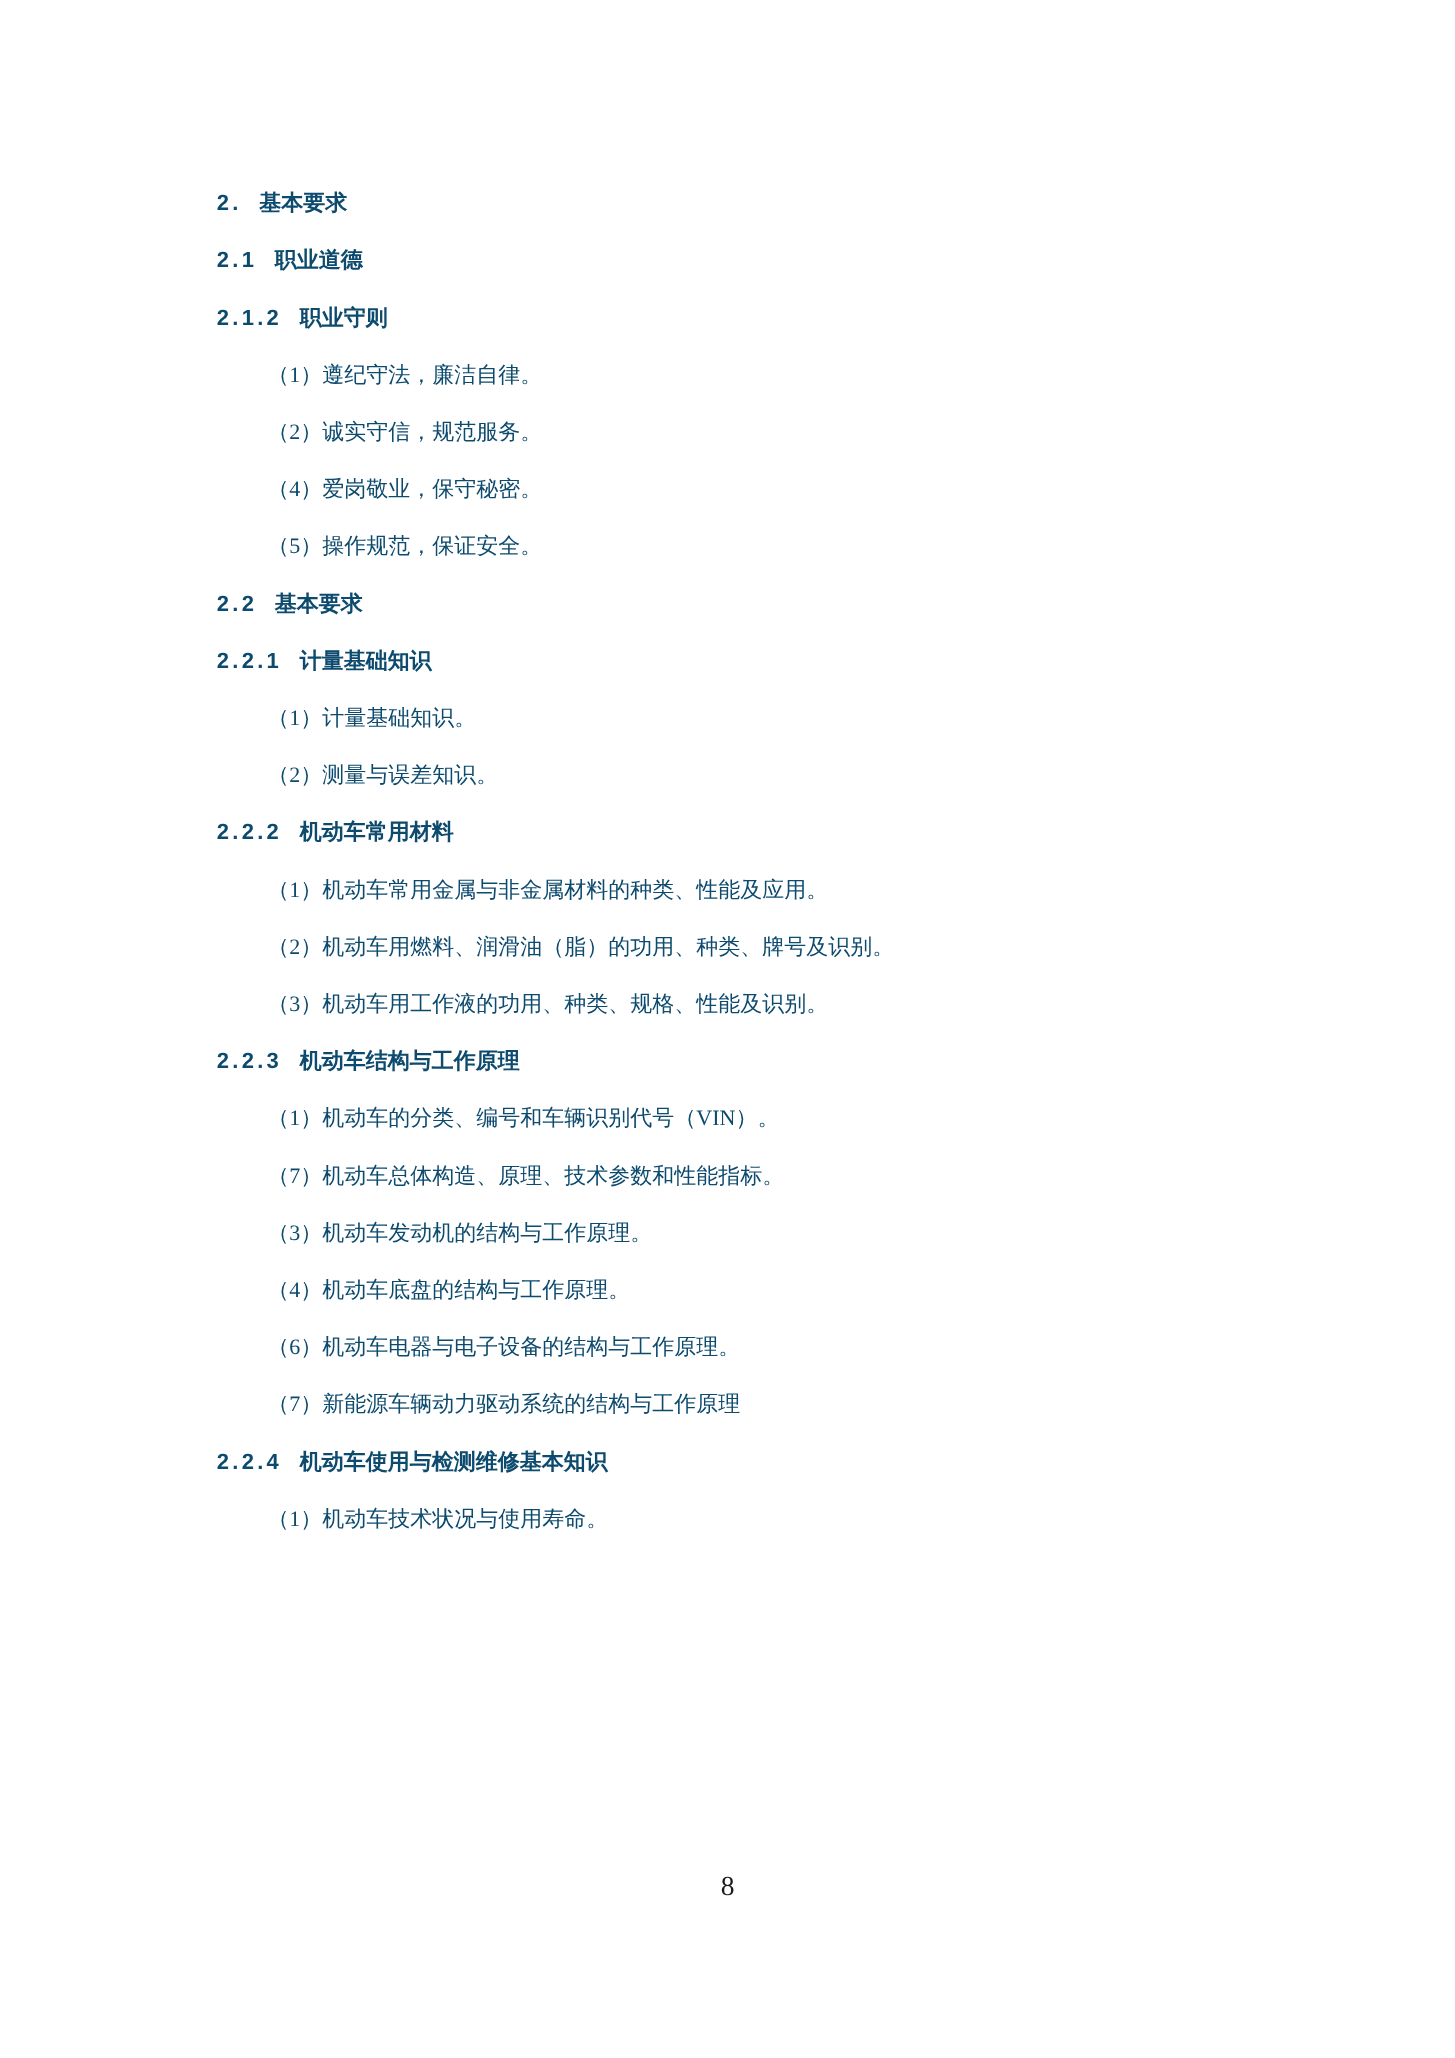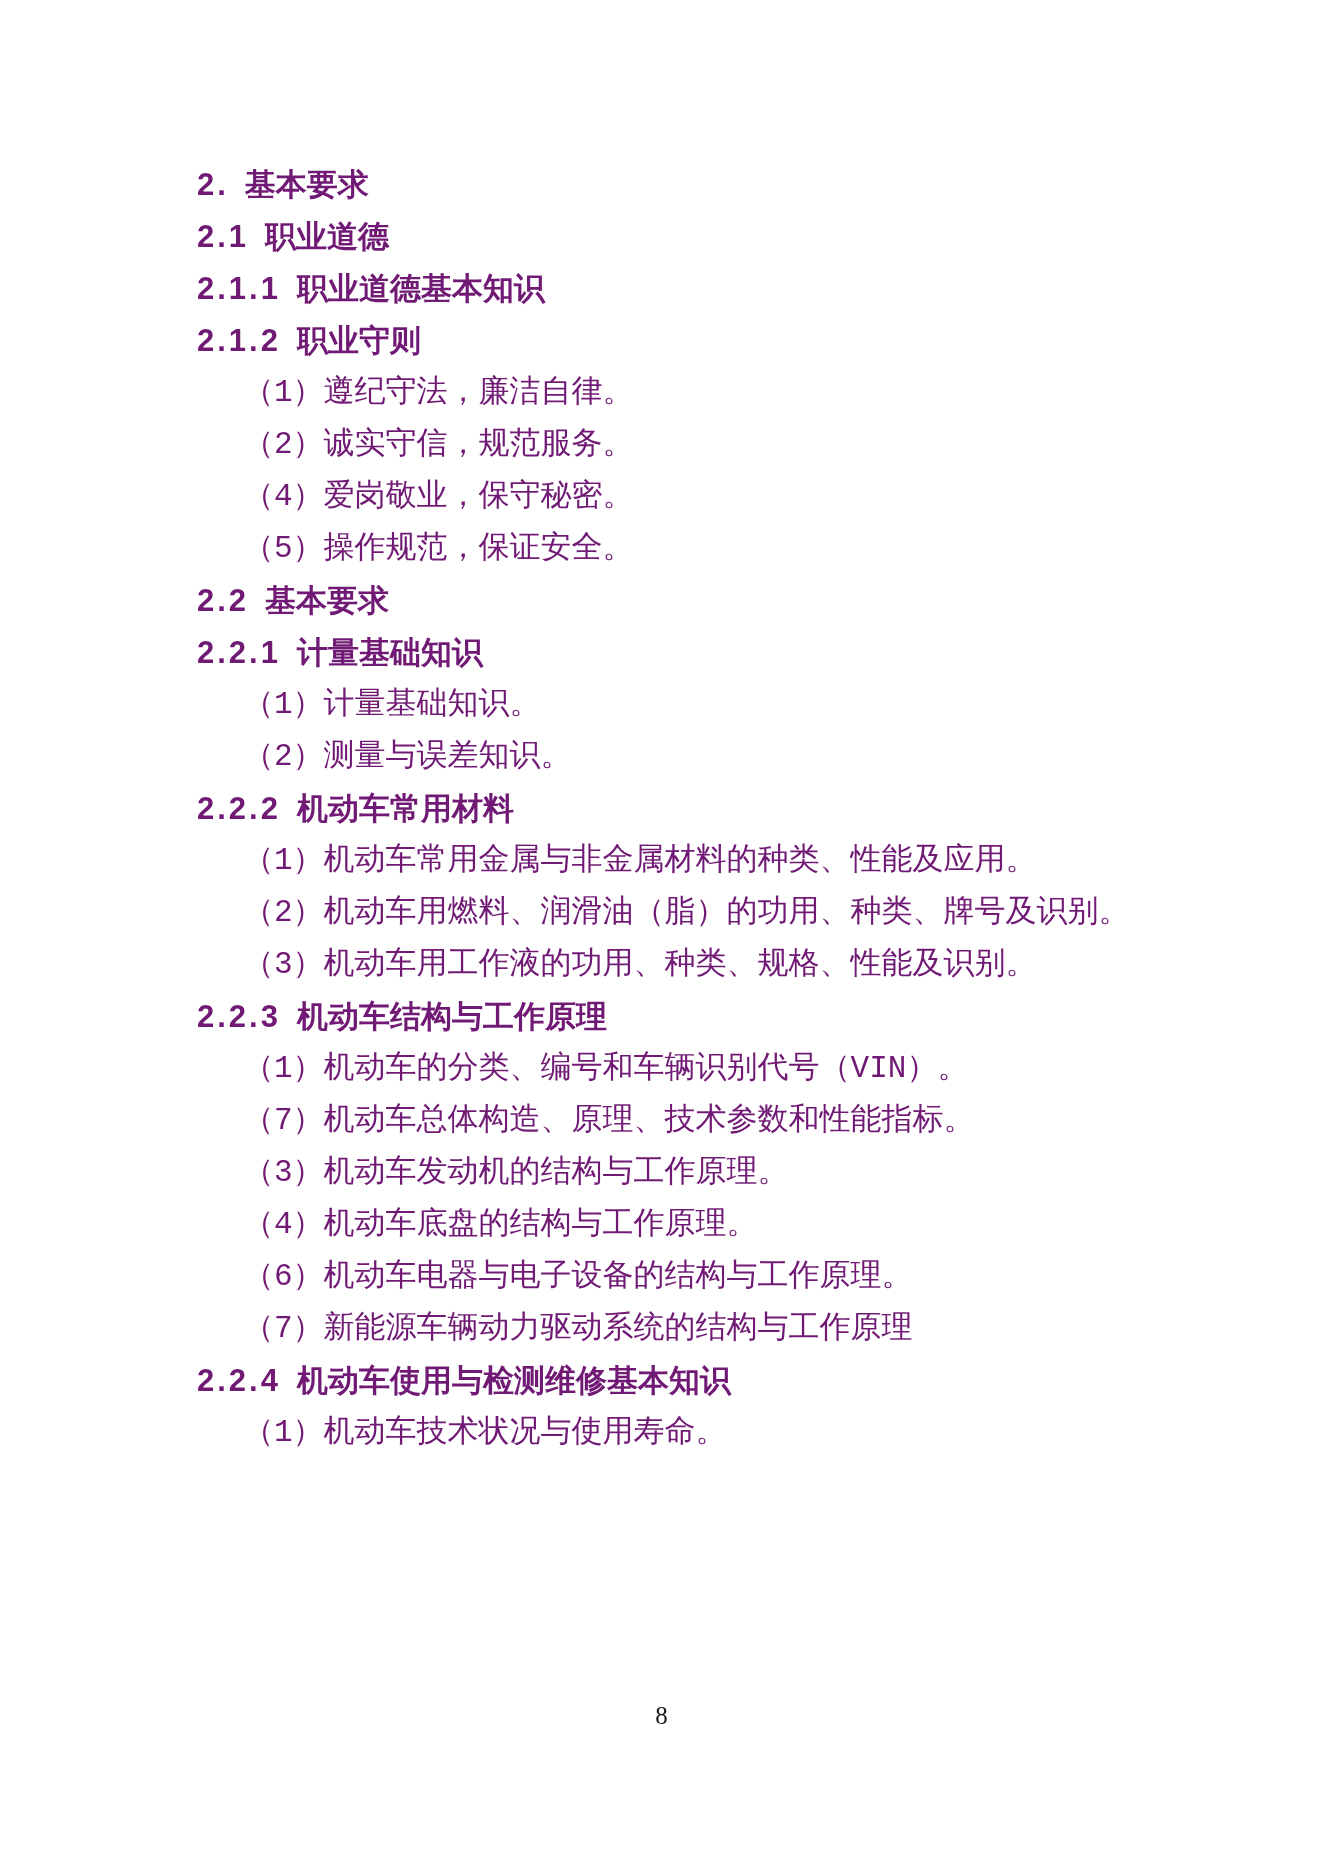--- a/index.html
+++ b/index.html
@@ -17,57 +17,56 @@
   }
   .content {
     position: absolute;
     top: 159px;
     left: 197px;
     right: 60px;
   }
   .line {
     height: 52px;
     line-height: 52px;
-    font-size: 31px;
+    font-size: 20px;
     white-space: pre;
-    color: #701a75;
+    color: #0c4a6e;
   }
   .line.heading {
     font-family: "Liberation Sans", "DejaVu Sans", sans-serif;
     font-weight: 700;
   }
   .line.heading .hnum {
     letter-spacing: 3px;
     margin-right: 16px;
     font-weight: 700;
   }
   .line.item {
     padding-left: 46px;
-    font-family: Liberation Mono, monospace;
+    font-family: Liberation Serif, serif;
   }
   .footer {
     position: absolute;
     top: 1696px;
     left: 0;
     width: 100%;
     text-align: center;
     font-family: "Liberation Serif", "DejaVu Serif", serif;
     font-size: 25px;
     line-height: 40px;
     color: #1c1c1c;
   }
 </style>
 </head>
 <body>
 
 <div class="page">
   <main class="content" id="doc-body">
       <div class="line heading h1"><span class="hnum">2.</span><span class="htext">基本要求</span></div>
       <div class="line heading h2"><span class="hnum">2.1</span><span class="htext">职业道德</span></div>
-      <div class="line heading h3"><span class="hnum">2.1.1</span><span class="htext">职业道德基本知识</span></div>
       <div class="line heading h3"><span class="hnum">2.1.2</span><span class="htext">职业守则</span></div>
       <div class="line item">（1）遵纪守法，廉洁自律。</div>
       <div class="line item">（2）诚实守信，规范服务。</div>
       <div class="line item">（4）爱岗敬业，保守秘密。</div>
       <div class="line item">（5）操作规范，保证安全。</div>
       <div class="line heading h2"><span class="hnum">2.2</span><span class="htext">基本要求</span></div>
       <div class="line heading h3"><span class="hnum">2.2.1</span><span class="htext">计量基础知识</span></div>
       <div class="line item">（1）计量基础知识。</div>
       <div class="line item">（2）测量与误差知识。</div>
       <div class="line heading h3"><span class="hnum">2.2.2</span><span class="htext">机动车常用材料</span></div>

